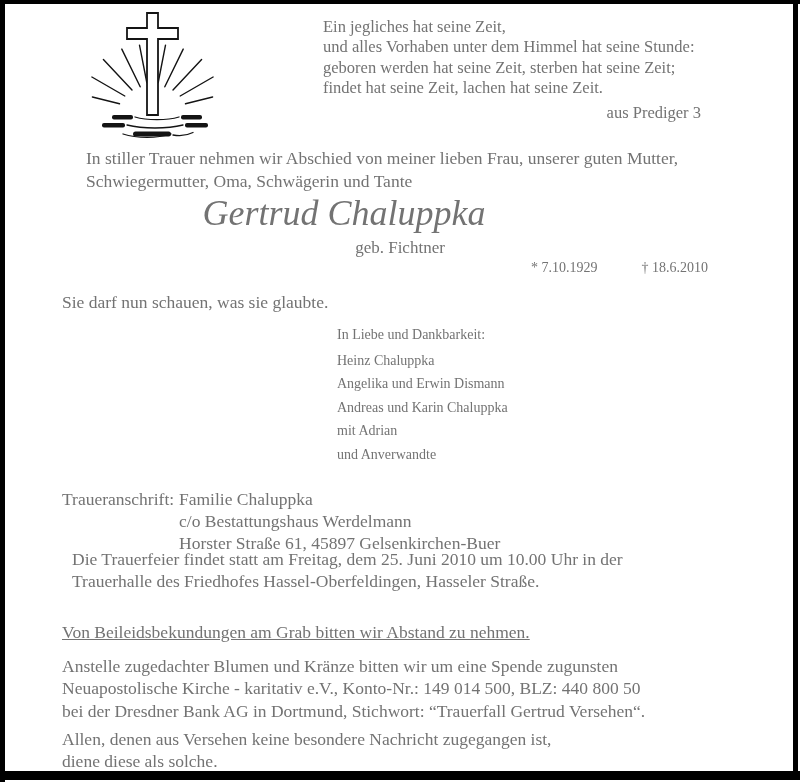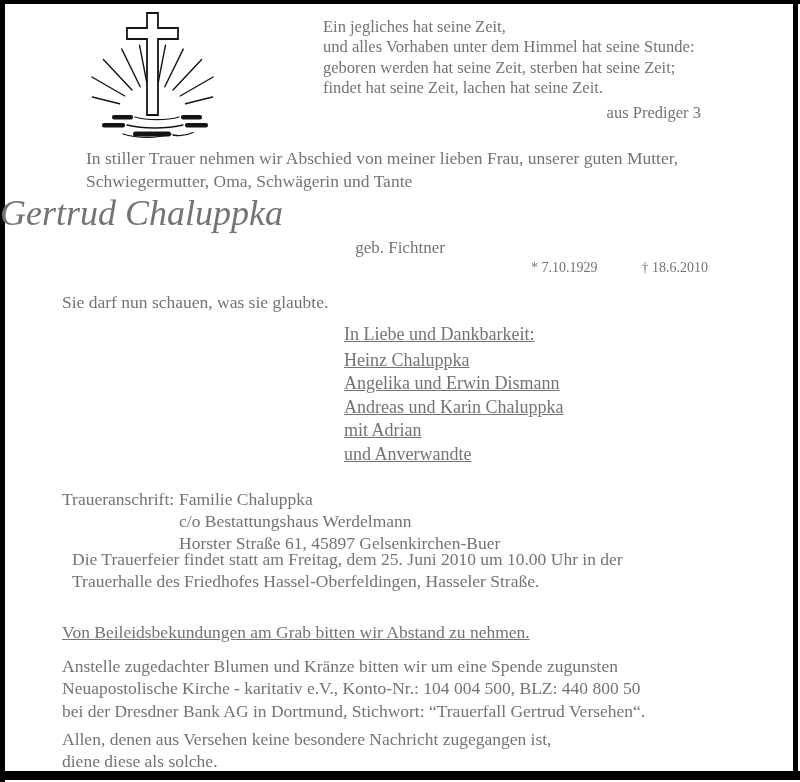--- a/index.html
+++ b/index.html
@@ -20,29 +20,29 @@
 
   .abs{position:absolute;white-space:nowrap;}
 
   .emblem{left:85px;top:5px;width:150px;height:140px;}
 
   .quote{left:323px;top:17px;width:378px;font-size:16.5px;line-height:20.3px;}
   .quote-source{text-align:right;margin-top:5px;}
 
   .intro{left:62px;top:147px;font-size:17.5px;line-height:23px;margin-left:24px;}
 
-  .name{left:0;top:192px;width:688px;text-align:left;
+  .name{left:0;top:192px;width:688px;text-align:center;
         font-style:italic;font-size:36px;line-height:42px;}
   .birthname{left:0;top:238px;width:800px;text-align:center;font-size:17px;}
   .dates{left:0;top:260px;width:708px;display:flex;justify-content:flex-end;
          column-gap:44px;font-size:14px;}
 
   .belief{left:62px;top:292px;font-size:17.5px;}
 
-  .mourners{left:344px;top:323px;font-size:18px;line-height:23.5px;text-decoration:underline;}
+  .mourners{left:337px;top:323px;font-size:14px;line-height:23.5px;}
   .mourners-heading{margin-bottom:2px;}
 
   .address{left:62px;top:472px;font-size:17.5px;line-height:21.8px;display:flex;margin-top:17px;}
   .addr-label{width:117px;}
 
   .funeral{left:62px;top:548px;font-size:17.5px;line-height:22.3px;margin-left:10px;}
   .condolence{left:62px;top:621px;font-size:17.5px;line-height:22.3px;text-decoration:underline;}
   .donation{left:62px;top:655px;font-size:17.5px;line-height:22.3px;}
   .closing{left:62px;top:728px;font-size:17.5px;line-height:22.3px;}
 </style>
@@ -127,21 +127,21 @@
 
   <div class="abs funeral">
     <div>Die Trauerfeier findet statt am Freitag, dem 25. Juni 2010 um 10.00 Uhr in der</div>
     <div>Trauerhalle des Friedhofes Hassel-Oberfeldingen, Hasseler Straße.</div>
   </div>
 
   <div class="abs condolence">Von Beileidsbekundungen am Grab bitten wir Abstand zu nehmen.</div>
 
   <div class="abs donation">
     <div>Anstelle zugedachter Blumen und Kränze bitten wir um eine Spende zugunsten</div>
-    <div>Neuapostolische Kirche - karitativ e.V., Konto-Nr.: 104 004 500, BLZ: 440 800 50</div>
+    <div>Neuapostolische Kirche - karitativ e.V., Konto-Nr.: 149 014 500, BLZ: 440 800 50</div>
     <div>bei der Dresdner Bank AG in Dortmund, Stichwort: “Trauerfall Gertrud Versehen“.</div>
   </div>
 
   <div class="abs closing">
     <div>Allen, denen aus Versehen keine besondere Nachricht zugegangen ist,</div>
     <div>diene diese als solche.</div>
   </div>
 
 </div>
 

